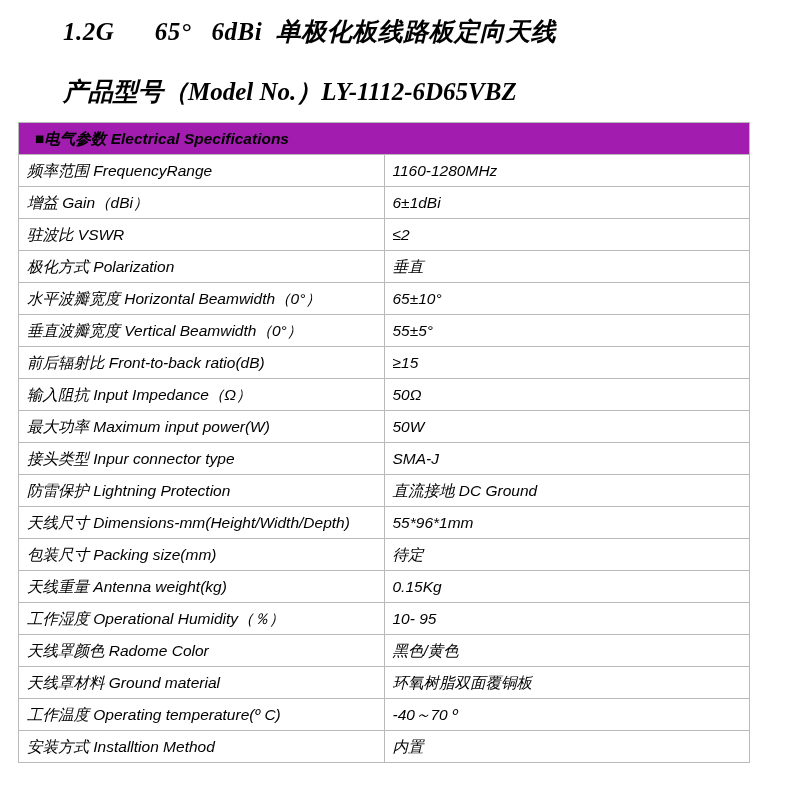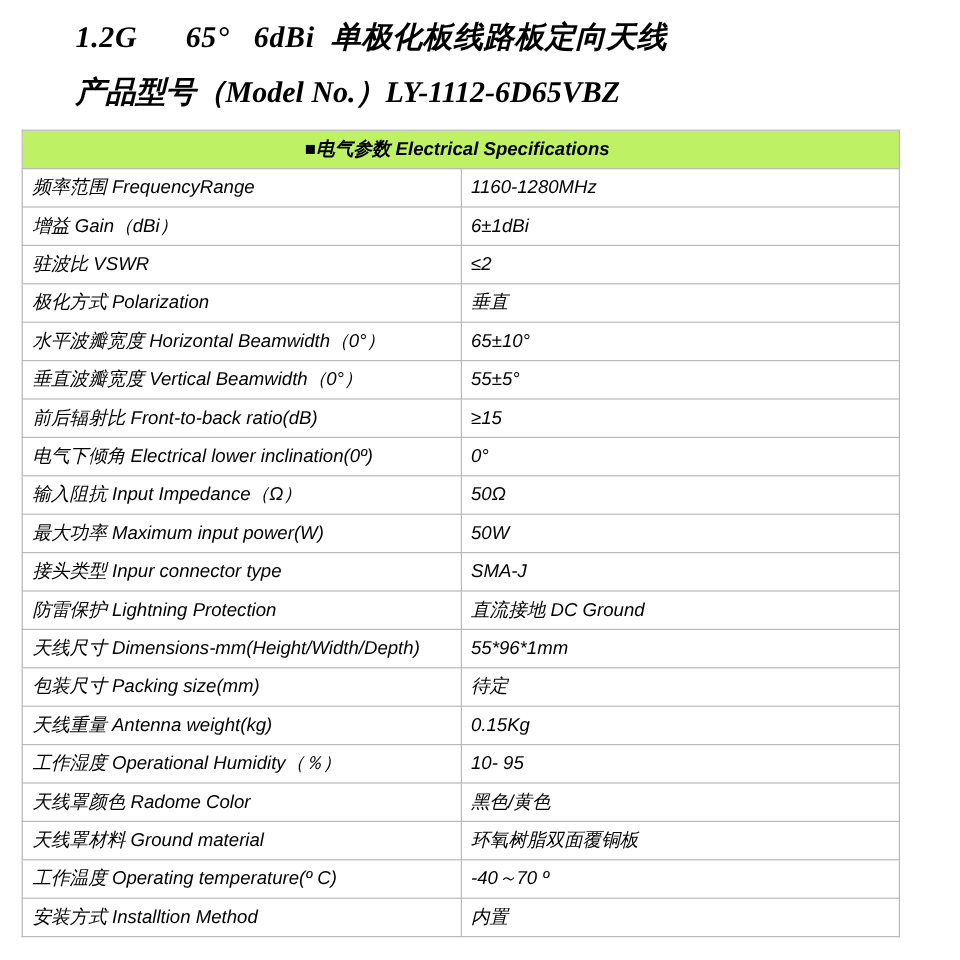--- a/index.html
+++ b/index.html
@@ -33,21 +33,21 @@
     letter-spacing: 0.5px;
     white-space: pre;
     padding-left: 45px;
   }
   .title-line-2 {
     font-family: "Liberation Serif", serif;
     font-weight: bold;
     font-size: 25px;
     line-height: 36px;
     padding-left: 45px;
-    margin-top: 10px;
+    margin-top: 24px;
     white-space: pre;
   }
   table.spec {
     width: 732px;
     margin-top: 12px;
     border-collapse: collapse;
     table-layout: fixed;
     font-size: 15.5px;
   }
   table.spec td {
@@ -59,24 +59,23 @@
   }
   td.label {
     width: 390px;
     margin-left: 33px;
   }
   td.value {
     width: 342px;
   }
   tr.section td {
     font-weight: bold;
-    background: #bef264;
-    padding-left: 0;
+    background: #a21caf;
+    padding-left: 16px;
     font-size: 15.5px;
-    text-align: center;
   }
   .dims-cell { line-height: 21px; }
 </style>
 </head>
 <body>
 
 <div class="page">
 
   <div class="title-block">
     <div class="title-line">1.2G      65°   6dBi  单极化板线路板定向天线</div>
@@ -109,24 +108,20 @@
         <td class="label">水平波瓣宽度 Horizontal  Beamwidth（0°）</td>
         <td class="value">65±10°</td>
       </tr>
       <tr>
         <td class="label">垂直波瓣宽度 Vertical  Beamwidth（0°）</td>
         <td class="value">55±5°</td>
       </tr>
       <tr>
         <td class="label">前后辐射比 Front-to-back  ratio(dB)</td>
         <td class="value">≥15</td>
-      </tr>
-      <tr>
-        <td class="label">电气下倾角 Electrical  lower  inclination(0º)</td>
-        <td class="value">0°</td>
       </tr>
       <tr>
         <td class="label">输入阻抗 Input  Impedance（Ω）</td>
         <td class="value">50Ω</td>
       </tr>
       <tr>
         <td class="label">最大功率 Maximum  input  power(W)</td>
         <td class="value">50W</td>
       </tr>
       <tr>

